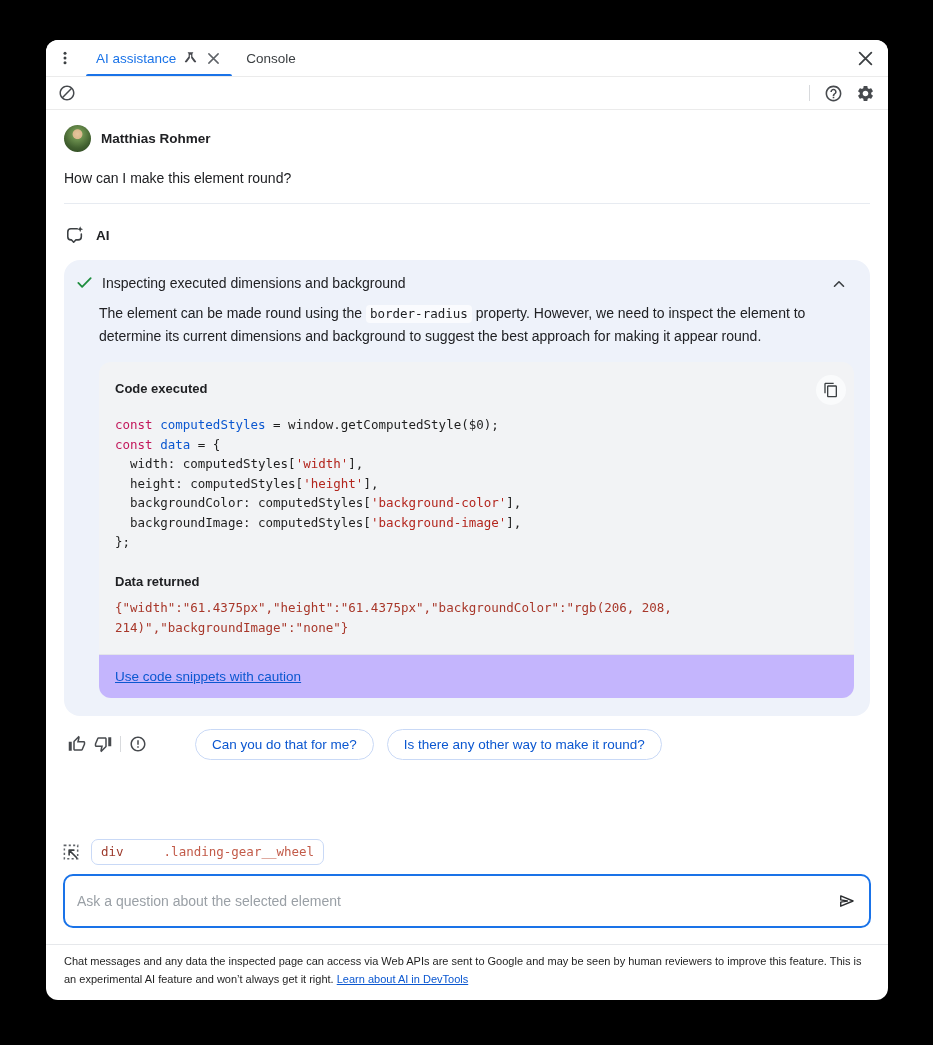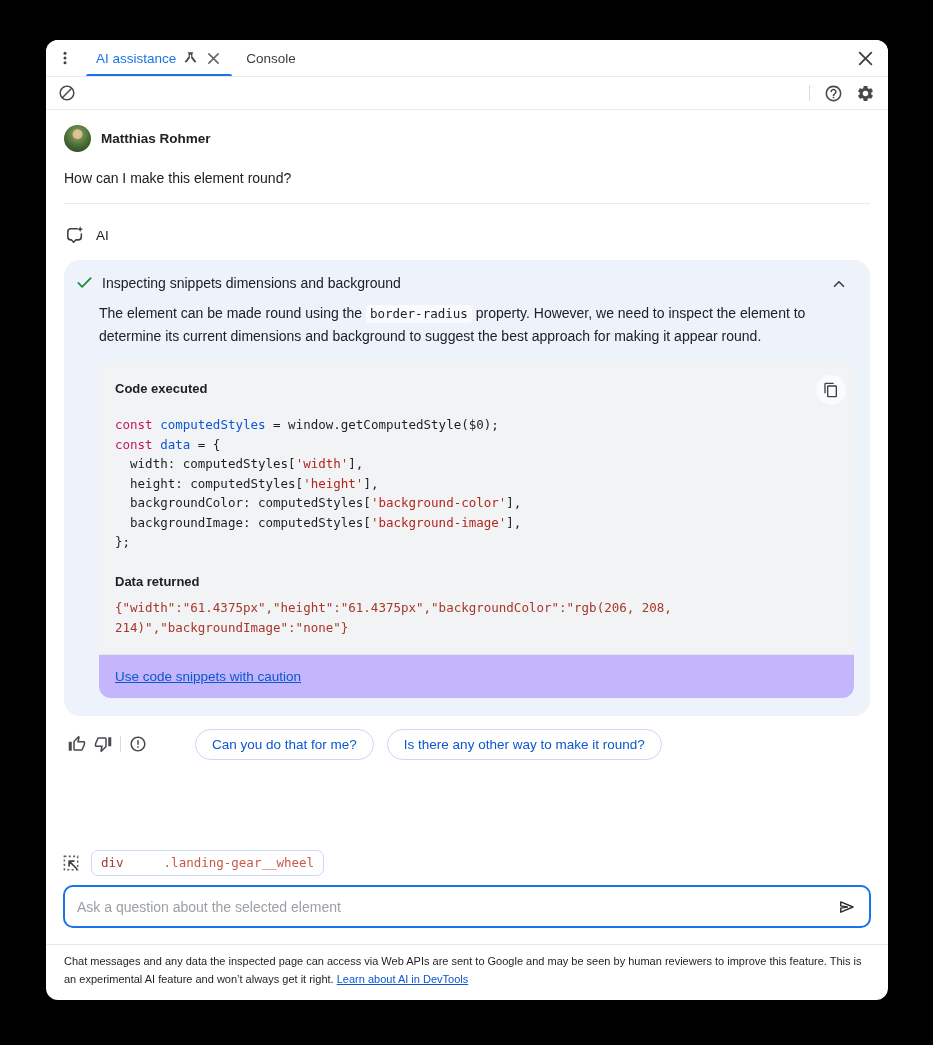--- a/index.html
+++ b/index.html
@@ -59,21 +59,21 @@
   .user-row { display:flex; align-items:center; gap: 10px; margin-top: 15px; }
   .avatar {
     width: 27px; height: 27px; border-radius: 50%;
     background: radial-gradient(circle at 50% 34%, #e6c69e 0%, #dcb98e 20%, #6d914f 24%, #41602f 62%, #2a421f 100%);
     flex: 0 0 27px;
   }
   .user-name { font-size: 13.5px; font-weight: bold; }
   .user-msg { margin-top: 16px; font-size: 14px; line-height: 20px; }
   .msg-divider { border: none; border-top: 1px solid #e7ebf1; margin-top: 15px; }
   .ai-row { display:flex; align-items:center; gap: 11px; margin-top: 21px; }
-  .ai-label { font-size: 13.5px; font-weight: normal; }
+  .ai-label { font-size: 13.5px; font-weight: bold; }
   
   .card {
     margin-top: 14px;
     background: var(--card-bg);
     border-radius: 16px;
     padding: 8px 12px 18px 10px;
   }
   .card-header { display:flex; align-items:center; gap: 8px; padding: 4px 0 0 1px; cursor:pointer; }
   .card-title { font-size: 14px; font-weight: 500; flex: 1; }
   .chevron-btn { display:flex; padding: 3px 10px 0 0; }
@@ -159,21 +159,21 @@
     cursor: pointer;
     gap: 40px;
   }
   .sel-tag { color: var(--selector-tag); }
   .sel-class { color: var(--selector-class); }
   .input-row {
     display:flex; align-items:center;
     margin: 9px 17px 16px;
     border: 2px solid var(--accent-blue);
     border-radius: 10px;
-    height: 43px;
+    height: 54px;
     padding: 0 10px 0 12px;
     background: #fff;
   }
   .chat-input {
     flex:1; border:none; outline:none;
     font-family: "Liberation Sans", sans-serif;
     font-size: 14px; color:#202124; background: transparent;
   }
   .chat-input::placeholder { color: #9aa0a6; }
   .send-btn { display:flex; border:none; background:transparent; cursor:pointer; padding: 2px; }
@@ -274,21 +274,21 @@
       <div class="ai-label">AI</div>
     </div>
 
     <div class="card">
       <div class="card-header">
         <span>
           <svg width="19" height="19" viewBox="0 0 20 20">
               <path d="M3.5 10.5 L7.5 14.5 L16.5 5.5" fill="none" stroke="#1e8e3e" stroke-width="1.9" stroke-linecap="round" stroke-linejoin="round"></path>
             </svg>
         </span>
-        <div class="card-title">Inspecting snippets dimensions and background</div>
+        <div class="card-title">Inspecting executed dimensions and background</div>
         <span class="chevron-btn">
           <svg width="18" height="18" viewBox="0 0 20 20">
               <path d="M5 12.5 L10 7.5 L15 12.5" fill="none" stroke="#3c4043" stroke-width="1.8" stroke-linecap="round" stroke-linejoin="round"></path>
             </svg>
         </span>
       </div>
       <div class="card-body">
         <p class="step-para"><span>The element can be made round using the </span><span class="inline-code">border-radius</span><span> property. However, we need to inspect the element to determine its current dimensions and background to suggest the best approach for making it appear round.</span></p>
 
         <div class="code-card">

